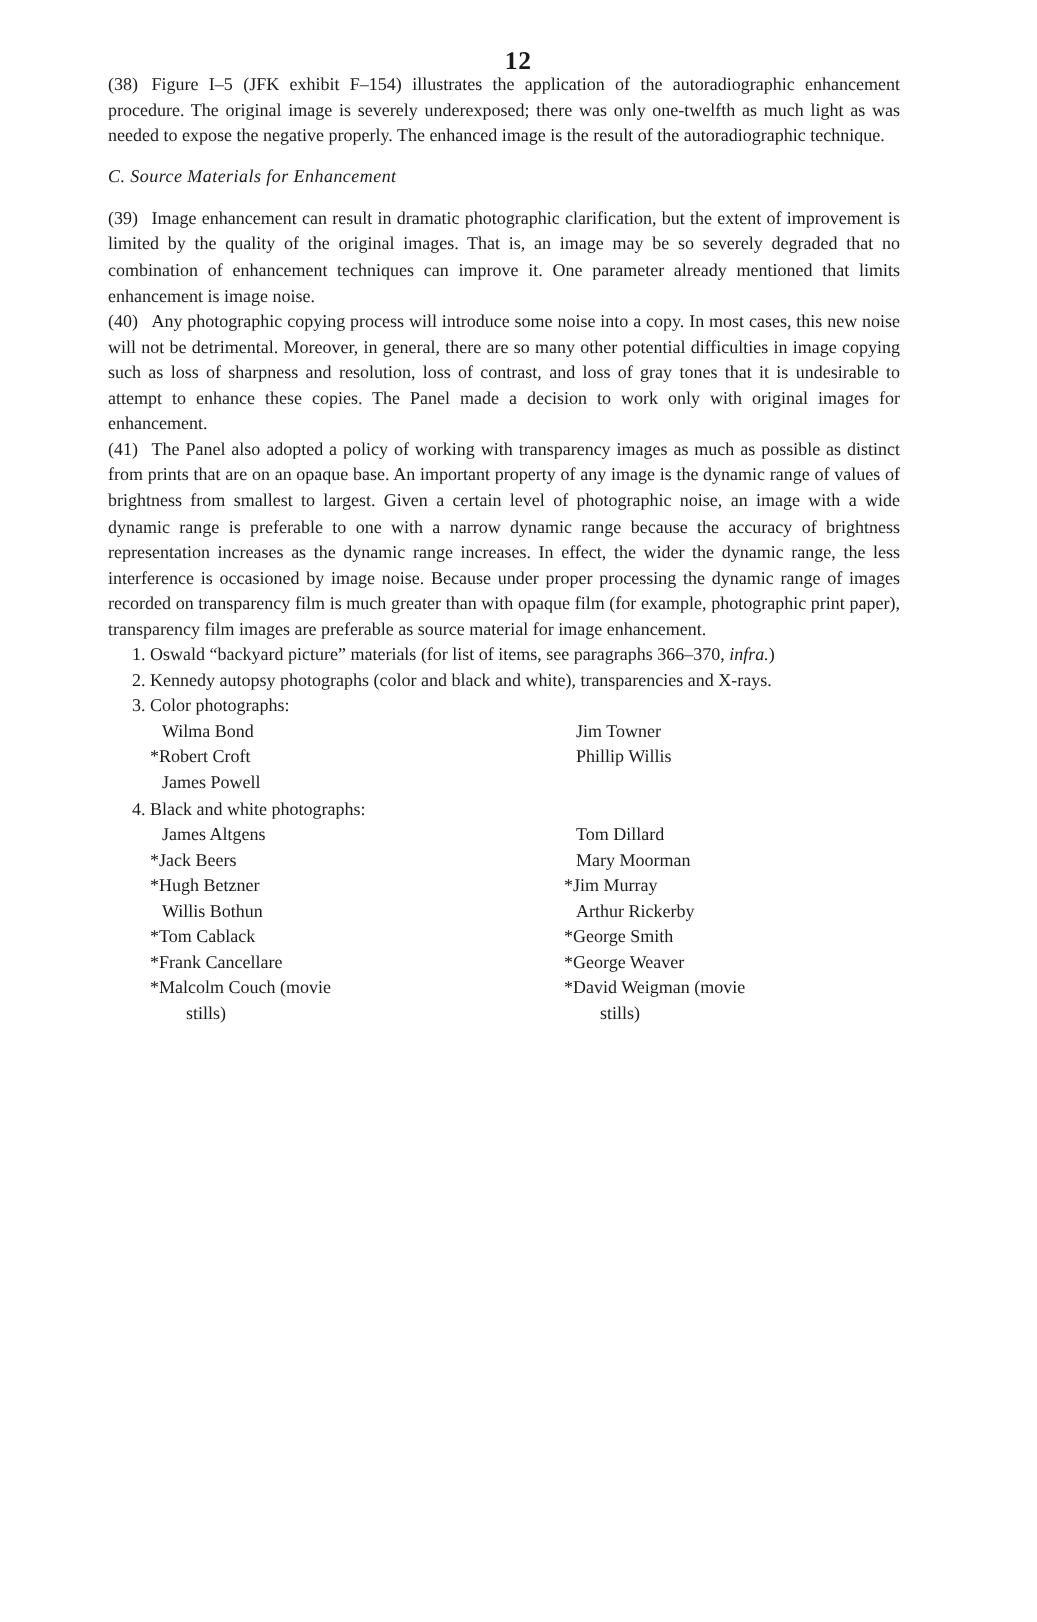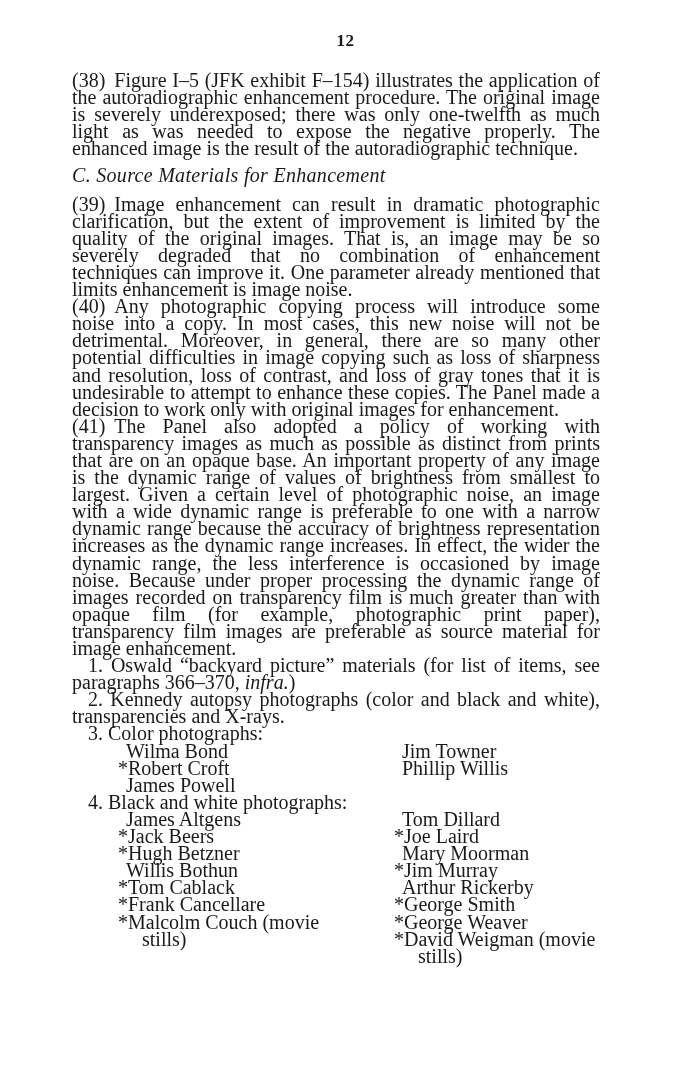--- a/index.html
+++ b/index.html
@@ -6,36 +6,36 @@
     body {
       width: 691px; height: 1081px; position: relative; overflow: hidden;
       font-family: "Liberation Serif", "DejaVu Serif", serif;
       color: #1a1a1a;
     }
     .page-number {
       position: absolute; top: 31px; left: 0; width: 691px; text-align: center;
       font-size: 17px; font-weight: bold; letter-spacing: 0.5px;
     }
     .content {
-      position: absolute; top: 72px; left: 72px; width: 528px;
-      font-size: 20px; line-height: 17.1px; text-align: justify;
+      position: absolute; top: 48px; left: 72px; width: 528px;
+      font-size: 12px; line-height: 17.1px; text-align: justify;
     }
     .para { margin: 0; }
     .para .num { margin-right: 9px; }
     .heading {
       text-align: left; font-style: italic; margin: 10px 0 11px 0;
       letter-spacing: 0.3px;
     }
     .item { margin: 0; text-indent: 16px; }
     .item-head { margin: 0 0 0 16px; }
     .names {
       display: grid; grid-template-columns: 276px 1fr; margin-left: 28px;
     }
     .names .col { display: flex; flex-direction: column; }
-    .name { padding-left: 8px; text-indent: 0; margin-left: 18px; }
+    .name { padding-left: 8px; text-indent: 0; }
     .name.starred { padding-left: 0; }
     .name .cont { display: block; padding-left: 24px; }
   </style>
 </head>
 <body>
 
 <div class="page-number">12</div>
 
 <div class="content">
 
@@ -85,21 +85,20 @@
       <div class="name"><span></span><span>James Altgens</span></div>
       <div class="name starred"><span>*</span><span>Jack Beers</span></div>
       <div class="name starred"><span>*</span><span>Hugh Betzner</span></div>
       <div class="name"><span></span><span>Willis Bothun</span></div>
       <div class="name starred"><span>*</span><span>Tom Cablack</span></div>
       <div class="name starred"><span>*</span><span>Frank Cancellare</span></div>
       <div class="name starred"><span>*</span><span>Malcolm Couch (movie</span><span class="cont">stills)</span></div>
     </div>
     <div class="col">
       <div class="name"><span></span><span>Tom Dillard</span></div>
-      <div class="name starred"><span>*</span><span>Joe Laird</span></div>
       <div class="name"><span></span><span>Mary Moorman</span></div>
       <div class="name starred"><span>*</span><span>Jim Murray</span></div>
       <div class="name"><span></span><span>Arthur Rickerby</span></div>
       <div class="name starred"><span>*</span><span>George Smith</span></div>
       <div class="name starred"><span>*</span><span>George Weaver</span></div>
       <div class="name starred"><span>*</span><span>David Weigman (movie</span><span class="cont">stills)</span></div>
     </div>
   </div>
 
 </div>

